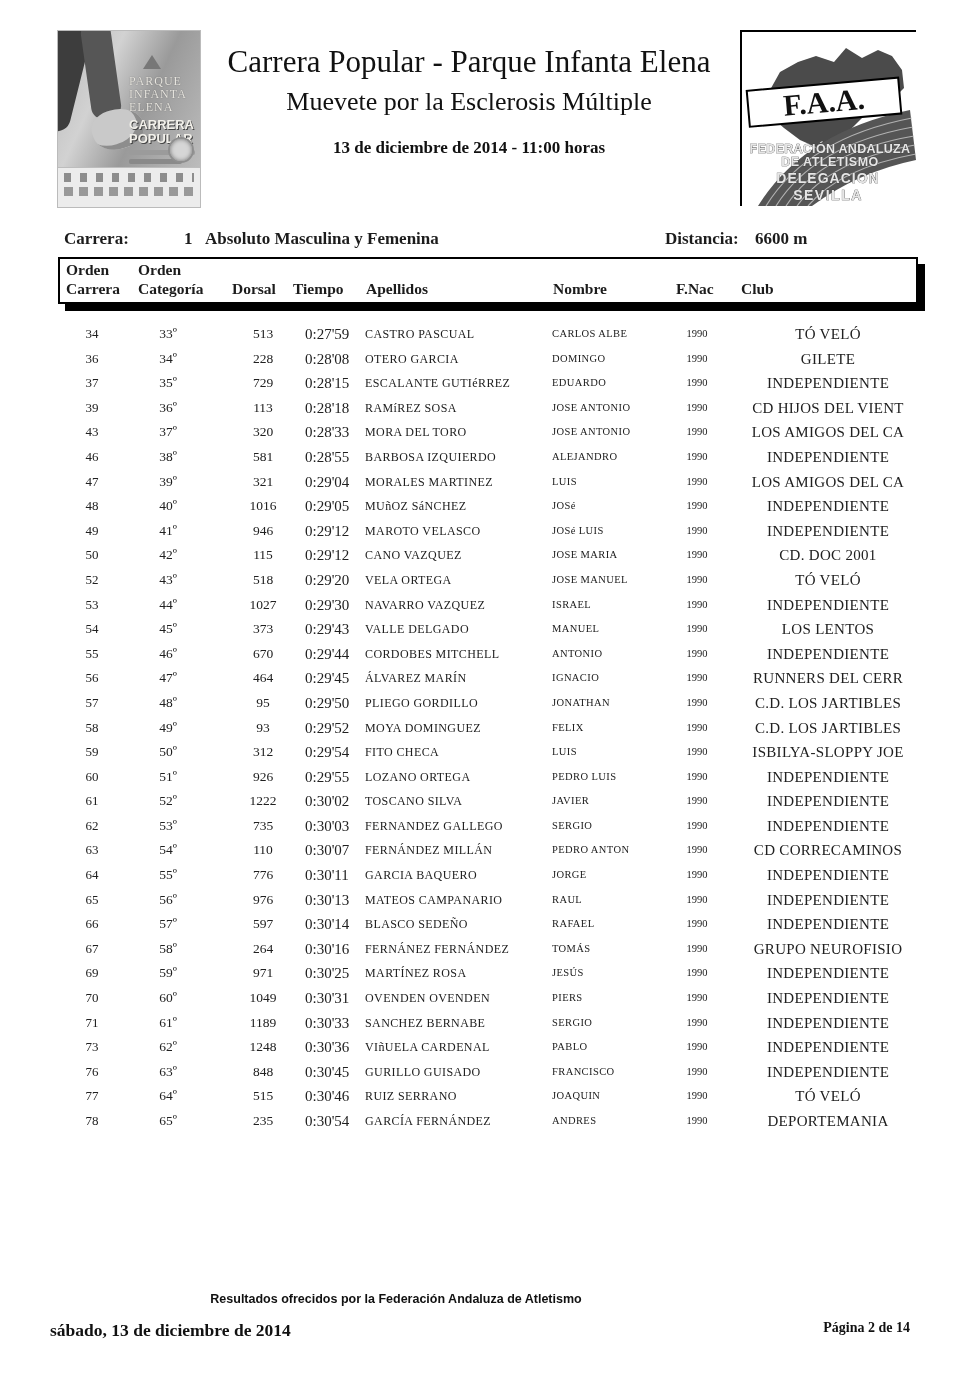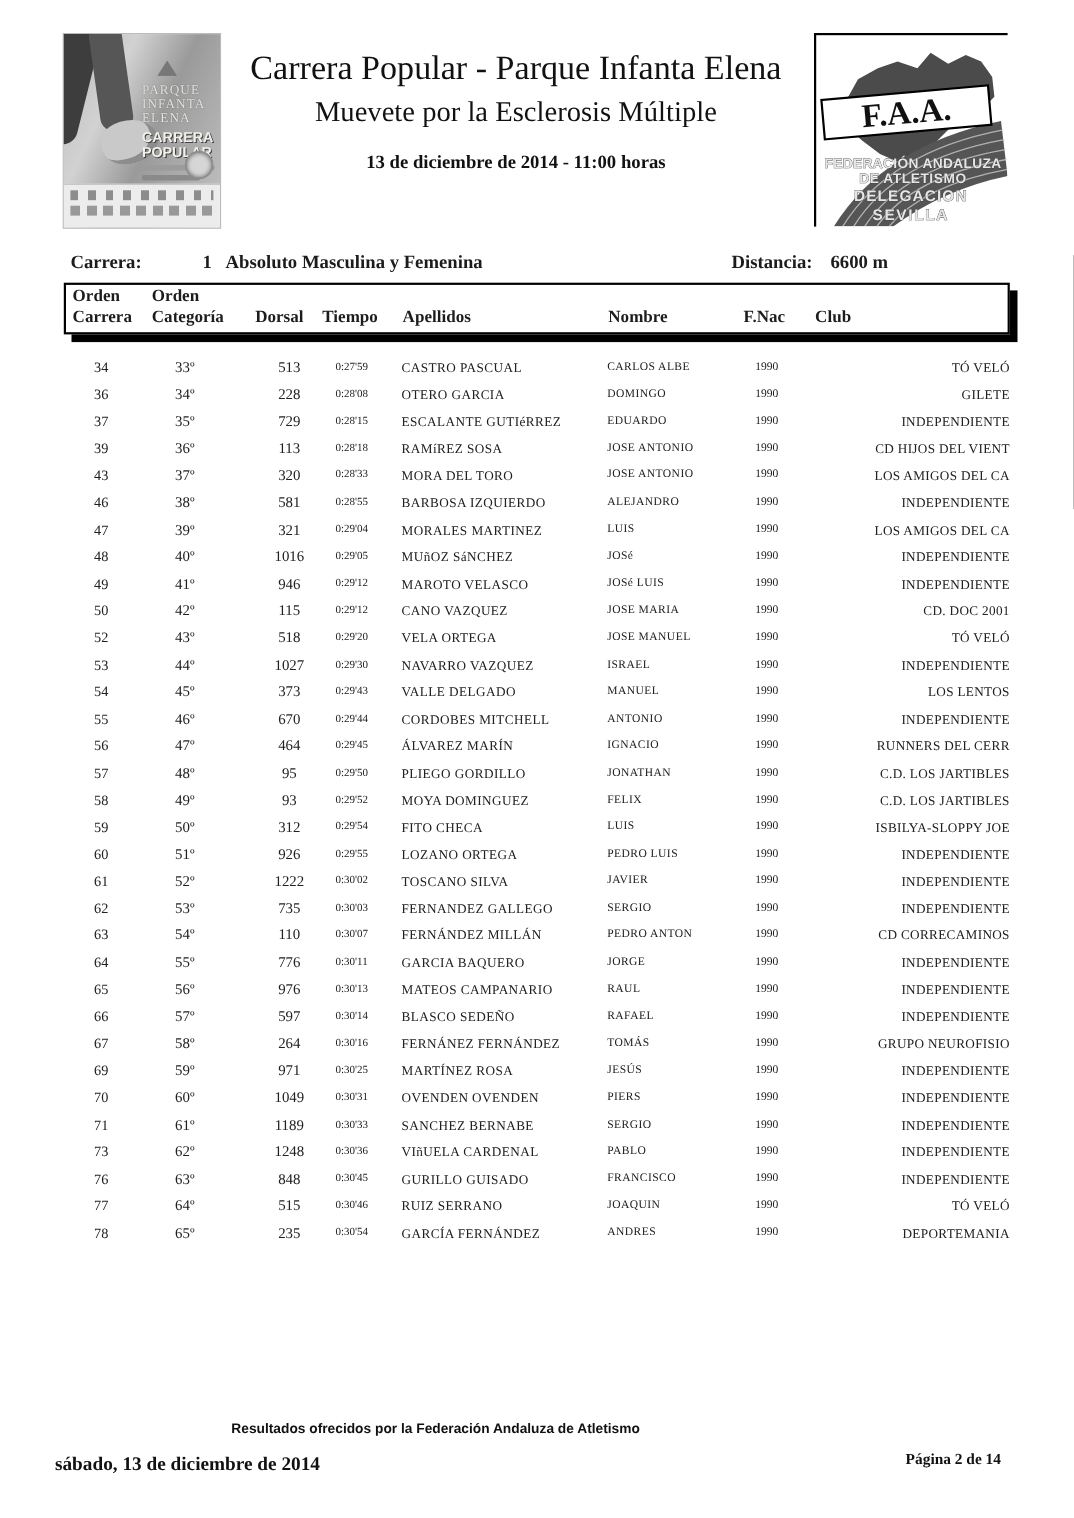--- a/index.html
+++ b/index.html
@@ -81,25 +81,25 @@
   .h-fnac     { left:616px; top:21px; }
   .h-club     { left:681px; top:21px; }
 
   
   .rows { position:absolute; left:58px; top:322px; width:860px; }
   .trow { position:relative; height:24.6px; }
   .cell { position:absolute; top:0; line-height:24.6px; white-space:nowrap; color:#202020; }
   .c1 { left:4px;   width:60px;  text-align:center; font-size:13px; }
   .c2 { left:70px;  width:80px;  text-align:center; font-size:13.5px; }
   .c3 { left:165px; width:80px;  text-align:center; font-size:13.5px; }
-  .c4 { left:247px; width:60px;  text-align:left;   font-size:10px; }
+  .c4 { left:247px; width:60px;  text-align:left;   font-size:15px; }
   .c5 { left:307px; width:184px; text-align:left;   font-size:12px; letter-spacing:.4px; }
   .c6 { left:494px; width:118px; text-align:left;   font-size:10.5px; letter-spacing:.4px; }
   .c7 { left:616px; width:46px;  text-align:center; font-size:10.5px; }
-  .c8 { left:680px; width:180px; text-align:right;   font-size:12px; letter-spacing:.3px; }
+  .c8 { left:680px; width:180px; text-align:center;   font-size:15px; letter-spacing:.3px; }
 
   
   .footer-credit {
     position:absolute; left:0; top:1292px; width:792px; text-align:center;
     font-family:"Liberation Sans","DejaVu Sans",sans-serif; font-weight:bold; font-size:12.5px; color:#111;
   }
   .footer-date { position:absolute; left:50px; top:1320px; font-weight:bold; font-size:17.5px; color:#111; }
   .footer-page { position:absolute; right:66px; top:1320px; font-weight:bold; font-size:14px; color:#111; }
 </style>
 </head>

